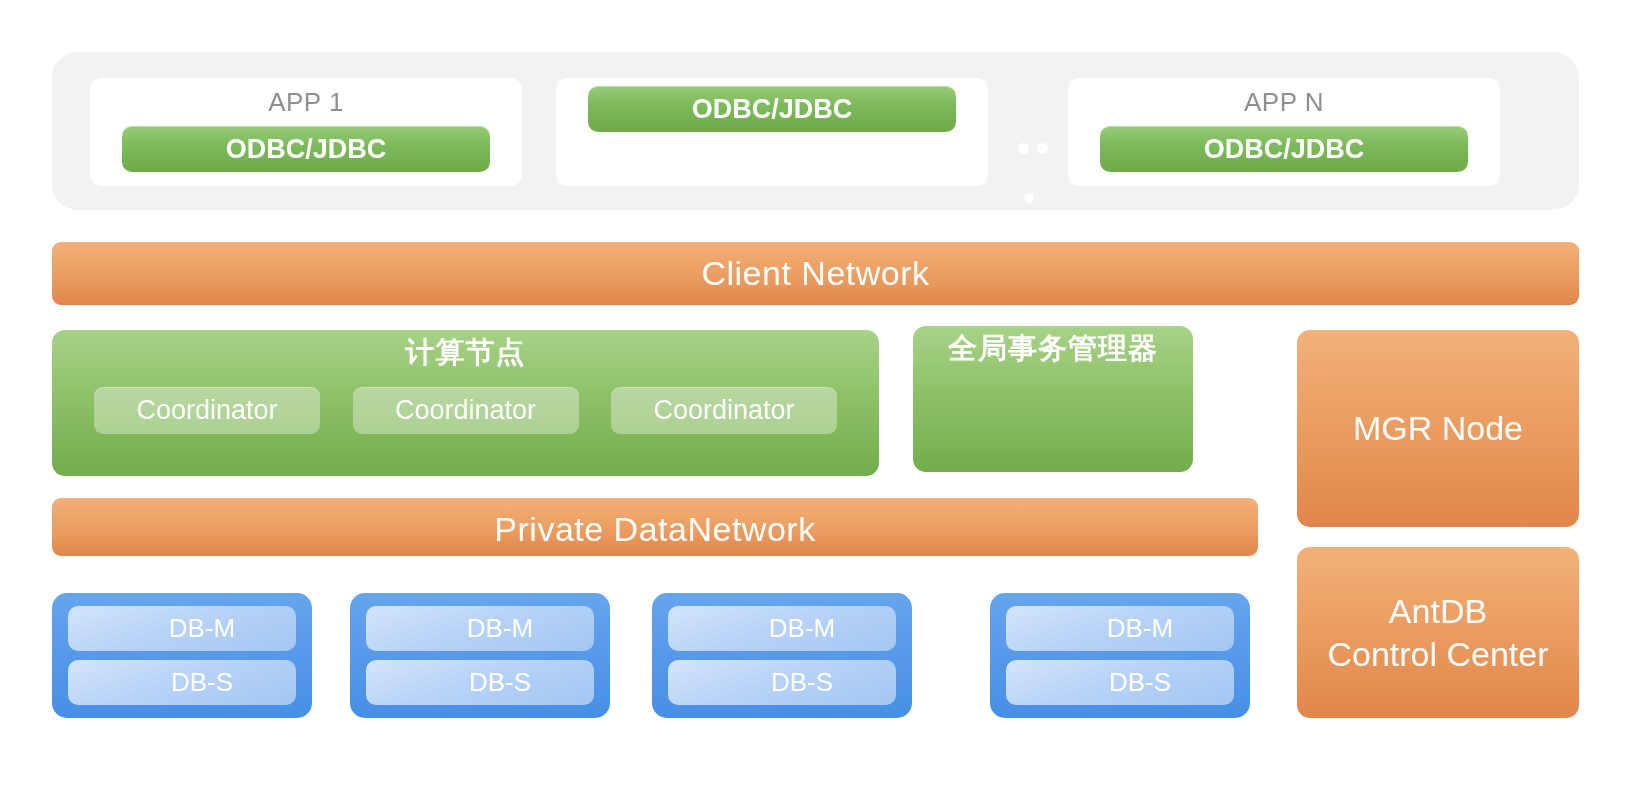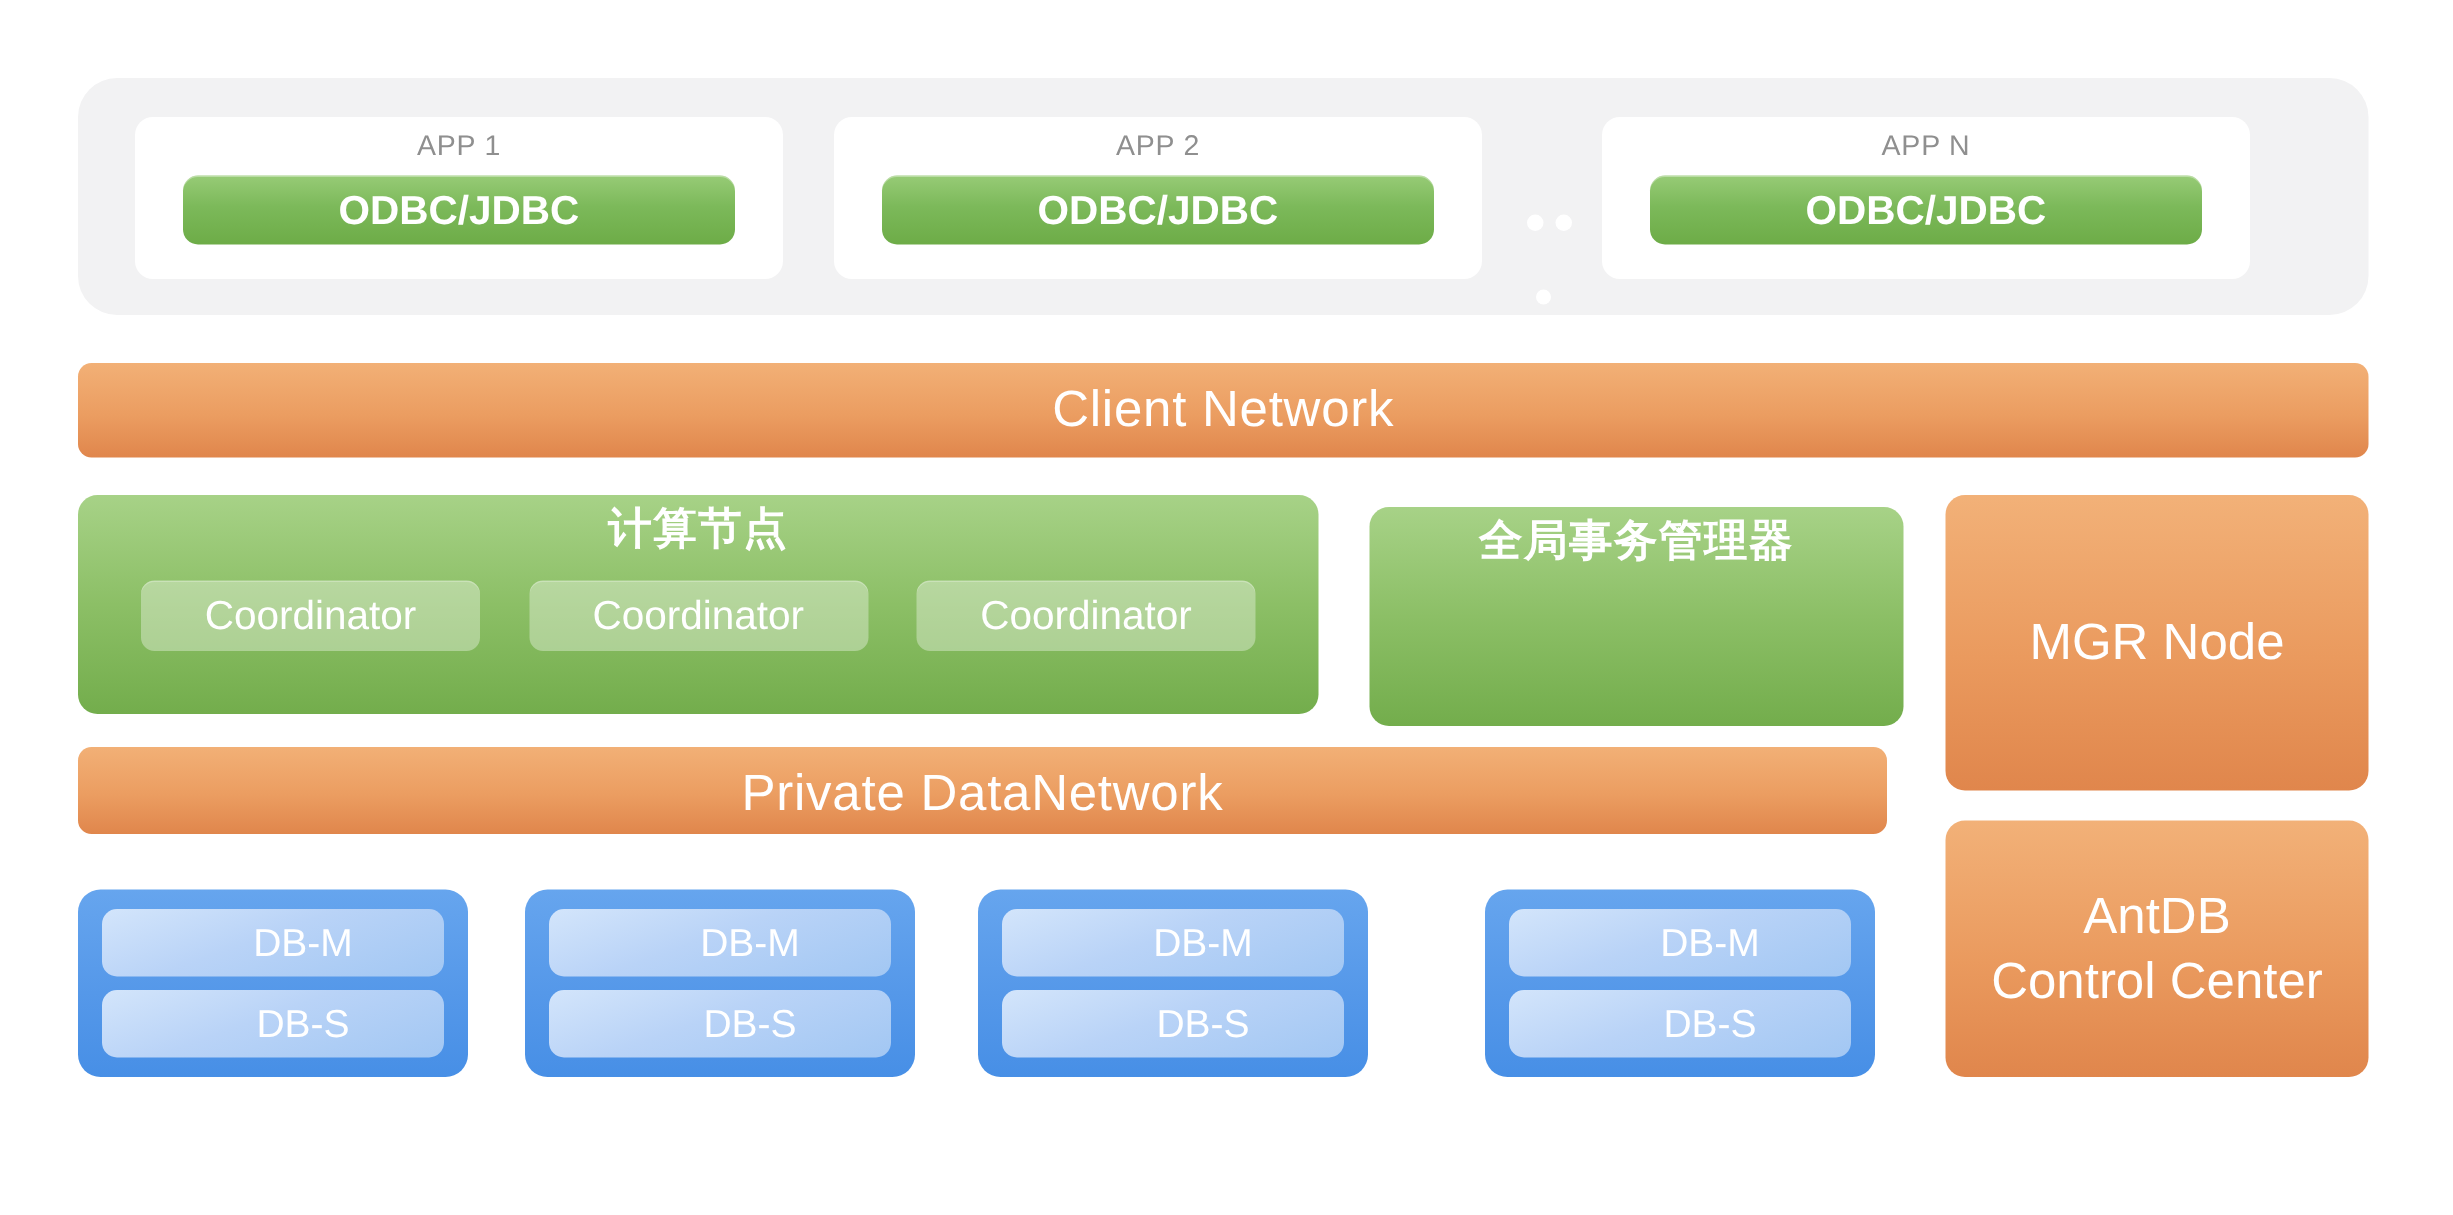--- a/index.html
+++ b/index.html
@@ -18,21 +18,21 @@
     background: #f2f2f3;
     border-radius: 26px;
   }
   .app-card {
     position: absolute; top: 26px; height: 108px; width: 432px;
     background: #ffffff; border-radius: 12px;
     text-align: center;
   }
   .app-card .app-title {
     display: block; margin-top: 9px;
-    font-size: 19px; color: #8f8f8f; letter-spacing: 0.5px;
+    font-size: 26px; color: #8f8f8f; letter-spacing: 0.5px;
   }
   .odbc-btn {
     margin: 8px auto 2px auto; width: 368px; height: 46px;
     border-radius: 10px;
     background: linear-gradient(180deg, #97cb76 0%, #7cb95a 45%, #6dac47 100%);
     color: #ffffff; font-size: 27px; line-height: 46px;
     box-shadow: inset 0 1px 0 rgba(255,255,255,.35);
     font-weight: bold;
   }
   .dot {
@@ -49,21 +49,21 @@
   .client-net { left: 52px; top: 242px; width: 1527px; height: 63px; line-height: 63px; }
   .private-net { left: 52px; top: 498px; width: 1206px; height: 58px; line-height: 63px; }
 
   
   .green-box {
     border-radius: 13px;
     background: linear-gradient(180deg, #a7d287 0%, #8cbf66 50%, #73ad4c 100%);
     color: #ffffff;
   }
   .compute-box { left: 52px; top: 330px; width: 827px; height: 146px; }
-  .gtm-box     { left: 913px; top: 338px; width: 356px; height: 146px; }
+  .gtm-box     { left: 913px; top: 326px; width: 280px; height: 146px; }
   .green-box .box-title {
     display: block; text-align: center; margin-top: 3px;
     font-size: 29px; font-weight: 600; letter-spacing: 1px;
   }
   .coord-row {
     position: absolute; left: 0; right: 0; top: 57px;
     display: flex; justify-content: space-between; padding: 0 42px;
   }
   .sub-btn {
     height: 47px; line-height: 47px; border-radius: 9px;
@@ -103,21 +103,20 @@
 <body>
 
 <div class="abs app-layer">
 
   <div class="app-card" style="left:38px;">
     <span class="app-title">APP 1</span>
     <div class="odbc-btn">ODBC/JDBC</div>
   </div>
 
   <div class="app-card" style="left:504px;">
-    <span class="app-title">APP 2</span>
     <div class="odbc-btn">ODBC/JDBC</div>
   </div>
 
   <span class="dot" style="left:966px; top:91px; width:11px; height:11px;"></span>
   <span class="dot" style="left:985px; top:91px; width:11px; height:11px;"></span>
   <span class="dot" style="left:972px; top:141px; width:10px; height:10px;"></span>
 
   <div class="app-card" style="left:1016px;">
     <span class="app-title">APP N</span>
     <div class="odbc-btn">ODBC/JDBC</div>

